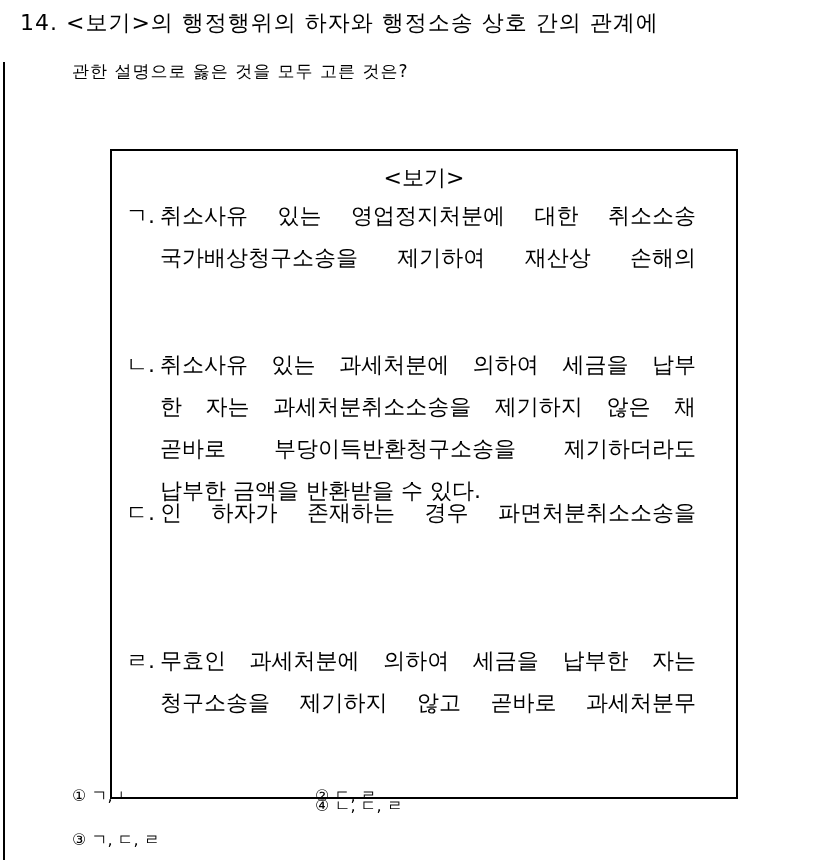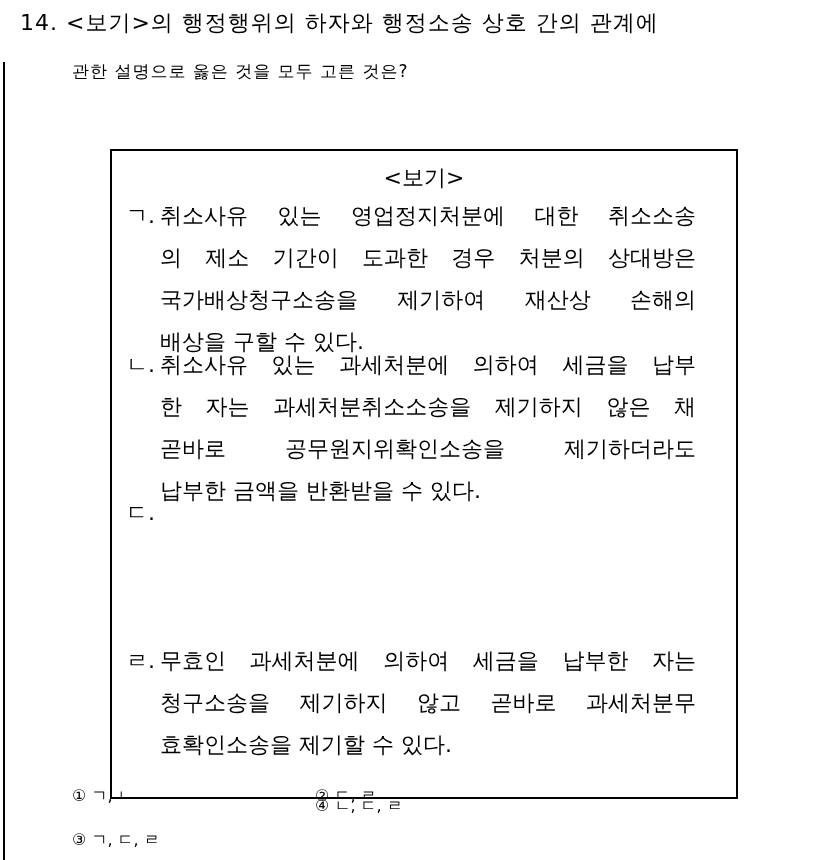--- a/index.html
+++ b/index.html
@@ -29,48 +29,46 @@
 </div>
 <div class="q2">관한 설명으로 옳은 것을 모두 고른 것은?</div>
 
 <div class="box">
   <div class="box-title">&lt;보기&gt;</div>
 
   <div class="item" style="top:44px">
     <span class="mark">ㄱ.</span>
     <div class="body">
       <span class="line">취소사유 있는 영업정지처분에 대한 취소소송</span>
-      <span class="line">의 제소 기간이 도과한 경우 처분의 상대방은</span>
       <span class="line">국가배상청구소송을 제기하여 재산상 손해의</span>
-      <span class="line last">배상을 구할 수 있다.</span>
     </div>
   </div>
 
   <div class="item" style="top:193px">
     <span class="mark">ㄴ.</span>
     <div class="body">
       <span class="line">취소사유 있는 과세처분에 의하여 세금을 납부</span>
       <span class="line">한 자는 과세처분취소소송을 제기하지 않은 채</span>
-      <span class="line">곧바로 공무원지위확인소송을 제기하더라도</span>
+      <span class="line">곧바로 부당이득반환청구소송을 제기하더라도</span>
       <span class="line last">납부한 금액을 반환받을 수 있다.</span>
     </div>
   </div>
 
   <div class="item" style="top:341px">
     <span class="mark">ㄷ.</span>
     <div class="body">
+      <span class="line">인 하자가 존재하는 경우 파면처분취소소송을</span>
     </div>
   </div>
 
   <div class="item" style="top:489px">
     <span class="mark">ㄹ.</span>
     <div class="body">
       <span class="line">무효인 과세처분에 의하여 세금을 납부한 자는</span>
       <span class="line">청구소송을 제기하지 않고 곧바로 과세처분무</span>
-      <span class="line last">효확인소송을 제기할 수 있다.</span>
     </div>
   </div>
 </div>
 
 <div class="opt" style="left:72px; top:786px">① ㄱ, ㄴ</div>
 <div class="opt" style="left:315px; top:786px">② ㄷ, ㄹ</div>
 <div class="opt" style="left:72px; top:830px">③ ㄱ, ㄷ, ㄹ</div>
 <div class="opt" style="left:315px; top:796px">④ ㄴ, ㄷ, ㄹ</div>
 
 </body></html>

